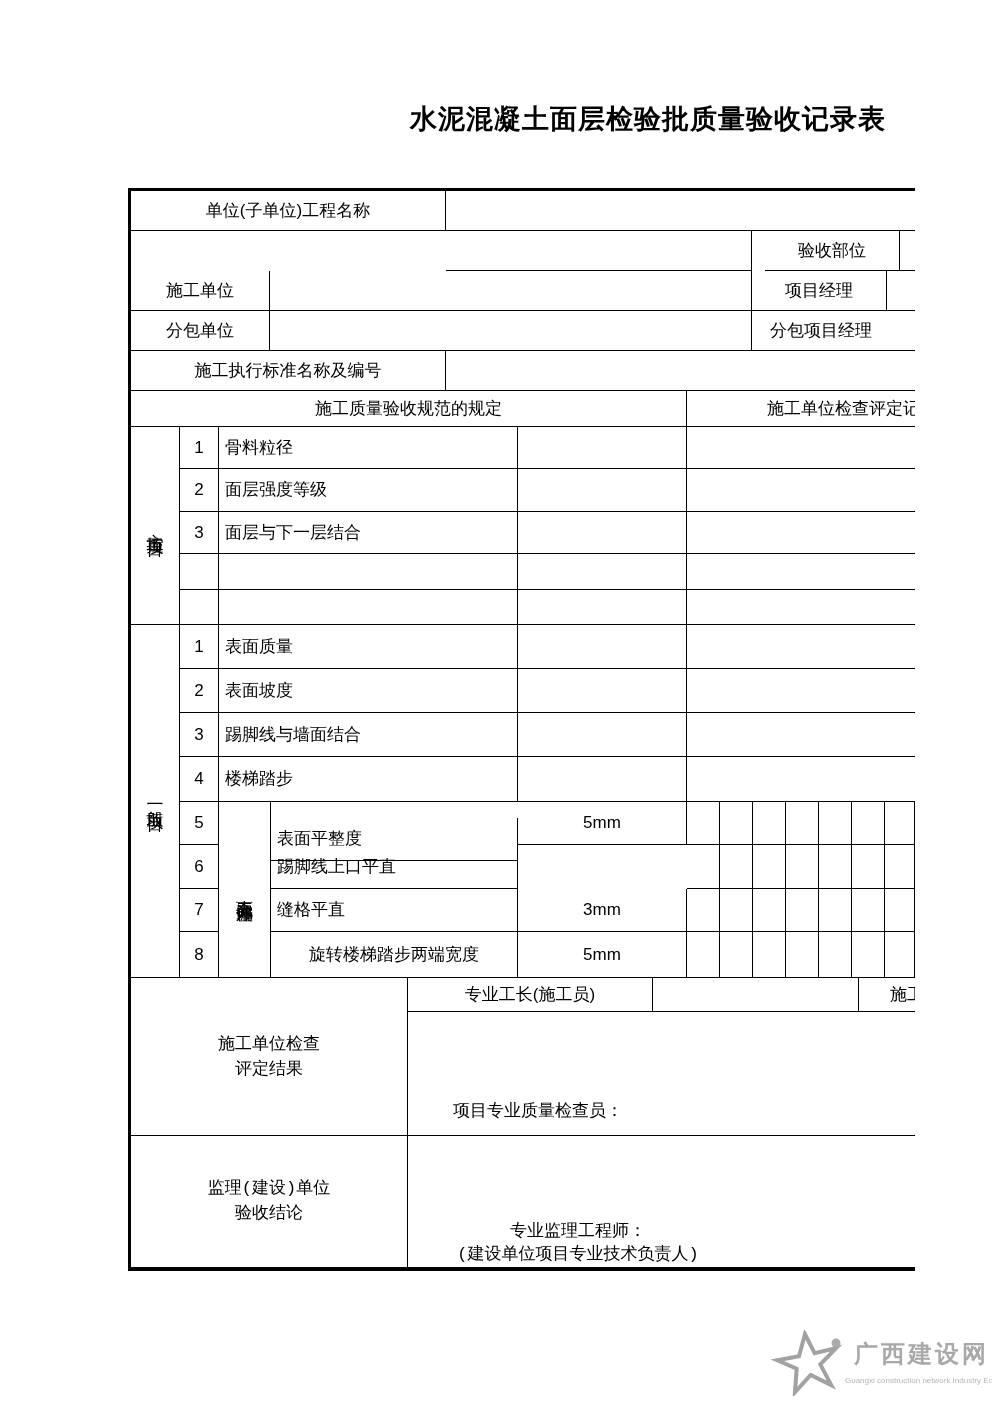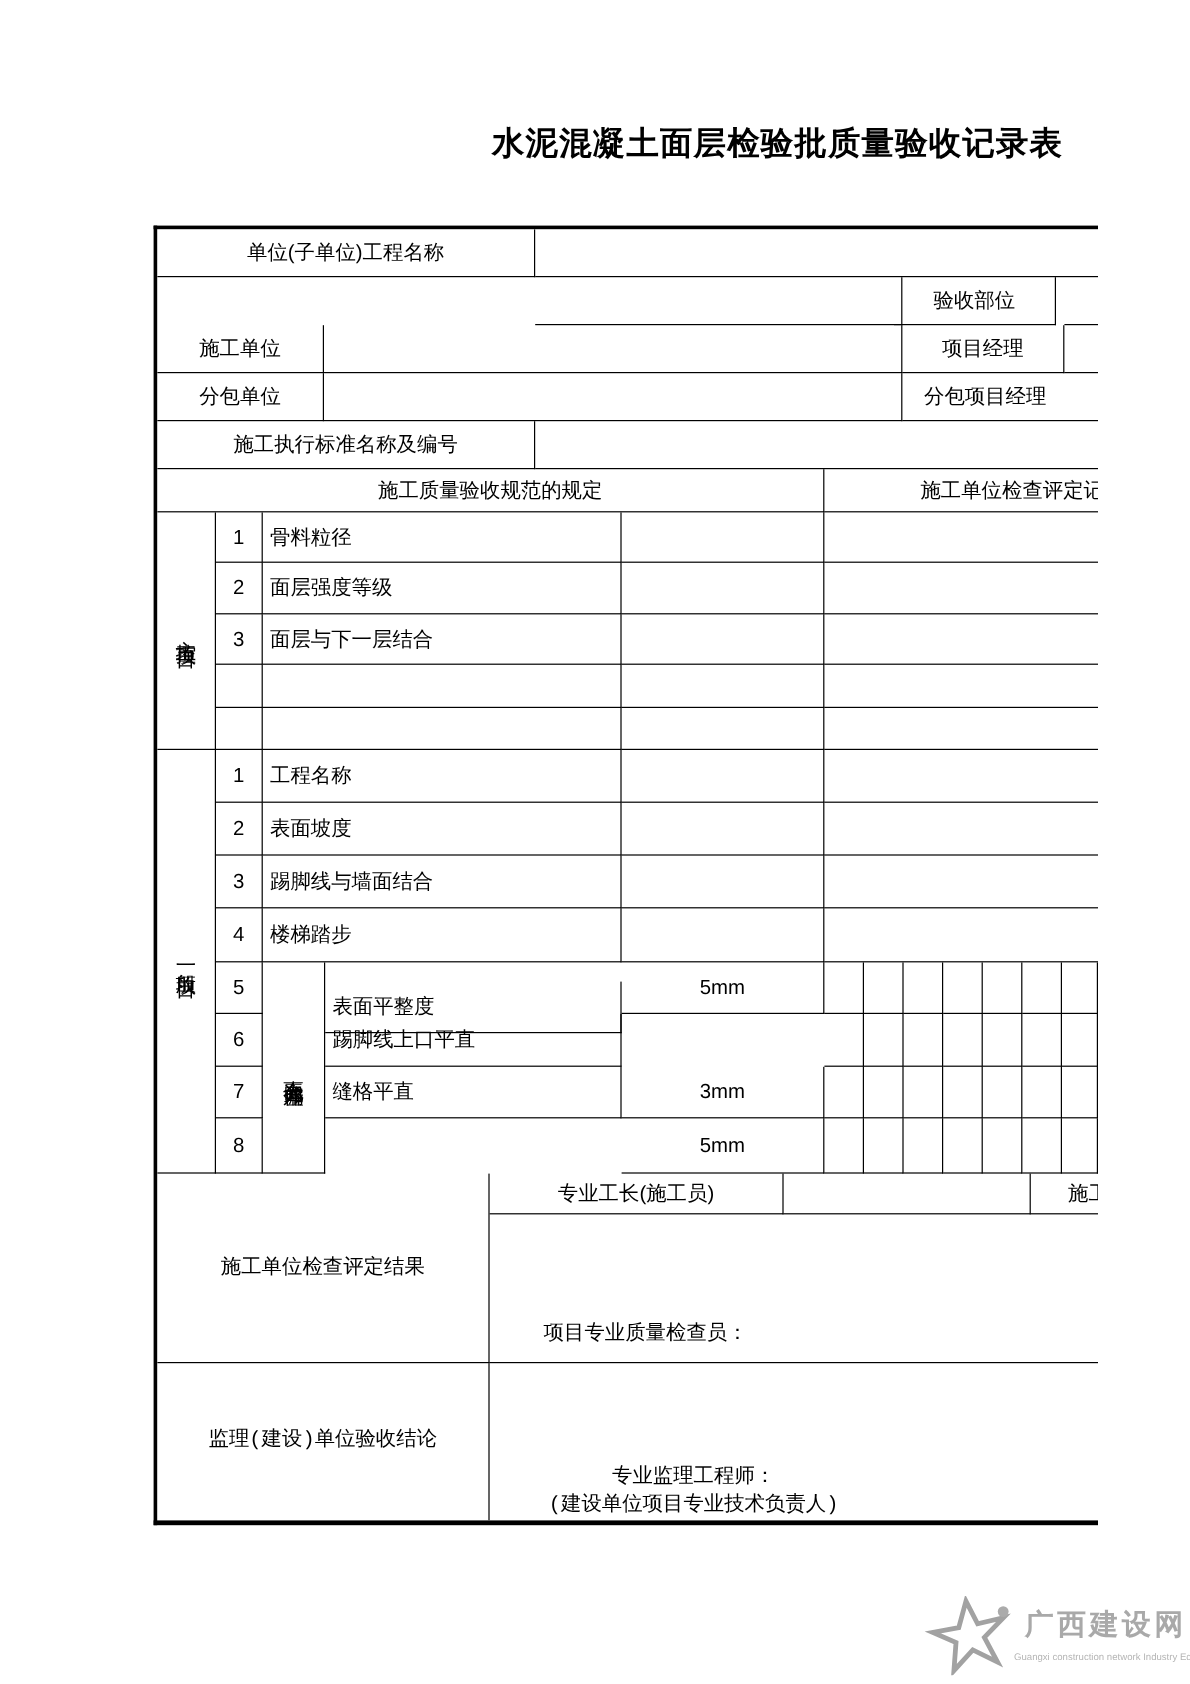--- a/index.html
+++ b/index.html
@@ -34,21 +34,21 @@
   }
   .c.left{justify-content:flex-start;padding-left:6px;}
   .c.pl18{justify-content:flex-start;padding-left:18px;}
   .c.pl31{justify-content:flex-start;padding-left:31px;}
   .c.pl80{justify-content:flex-start;padding-left:80px;}
   .c.nbb{border-bottom:none;font-family:Liberation Mono, monospace;}
   .vtext{
     writing-mode:vertical-rl;text-orientation:upright;
     letter-spacing:3px;line-height:1;
   }
-  .twoline{flex-direction:row;line-height:1.45;}
+  .twoline{flex-direction:column;line-height:1.45;}
   .postext{position:absolute;font-size:17px;white-space:nowrap;}
   .center-block{text-align:center;line-height:1.35;}
   
   .wm{position:absolute;left:770px;top:1328px;width:222px;height:72px;}
   .wm-star{position:absolute;left:0;top:2px;}
   .wm-cn{
     position:absolute;left:84px;top:10px;width:138px;
     font-size:24px;color:#a9a9a9;letter-spacing:3px;
     font-weight:bold;white-space:nowrap;
   }
@@ -63,21 +63,21 @@
 <div class="page">
 
   <h1 class="title">水泥混凝土面层检验批质量验收记录表</h1>
 
   <div class="tclip">
 
     <div class="c" style="left:0;top:0;width:315px;height:40px;">单位(子单位)工程名称</div>
     <div class="c" style="left:315px;top:0;width:600px;height:40px;"></div>
 
     <div class="c" style="left:315px;top:40px;width:306px;height:40px;"></div>
-    <div class="c" style="left:614px;top:40px;width:135px;height:40px;">验收部位</div>
+    <div class="c" style="left:634px;top:40px;width:135px;height:40px;">验收部位</div>
     <div class="c" style="left:756px;top:40px;width:300px;height:40px;"></div>
 
     <div class="c" style="left:0;top:80px;width:139px;height:40px;">施工单位</div>
     <div class="c" style="left:139px;top:80px;width:482px;height:40px;"></div>
     <div class="c" style="left:621px;top:80px;width:135px;height:40px;">项目经理</div>
     <div class="c" style="left:756px;top:80px;width:300px;height:40px;"></div>
 
     <div class="c" style="left:0;top:120px;width:139px;height:40px;">分包单位</div>
     <div class="c" style="left:139px;top:120px;width:482px;height:40px;"></div>
     <div class="c pl18" style="left:621px;top:120px;width:430px;height:40px;">分包项目经理</div>
@@ -111,21 +111,21 @@
     <div class="c" style="left:556px;top:363px;width:500px;height:36px;"></div>
 
     <div class="c" style="left:49px;top:399px;width:39px;height:35px;"></div>
     <div class="c" style="left:88px;top:399px;width:299px;height:35px;"></div>
     <div class="c" style="left:387px;top:399px;width:169px;height:35px;"></div>
     <div class="c" style="left:556px;top:399px;width:500px;height:35px;"></div>
 
     <div class="c vtext" style="left:0;top:434px;width:49px;height:353px;">一般项目</div>
 
     <div class="c" style="left:49px;top:434px;width:39px;height:44px;">1</div>
-    <div class="c left" style="left:88px;top:434px;width:299px;height:44px;">工程名称</div>
+    <div class="c left" style="left:88px;top:434px;width:299px;height:44px;">表面质量</div>
     <div class="c" style="left:387px;top:434px;width:169px;height:44px;"></div>
     <div class="c" style="left:556px;top:434px;width:500px;height:44px;"></div>
 
     <div class="c" style="left:49px;top:478px;width:39px;height:44px;">2</div>
     <div class="c left" style="left:88px;top:478px;width:299px;height:44px;">表面坡度</div>
     <div class="c" style="left:387px;top:478px;width:169px;height:44px;"></div>
     <div class="c" style="left:556px;top:478px;width:500px;height:44px;"></div>
 
     <div class="c" style="left:49px;top:522px;width:39px;height:44px;">3</div>
     <div class="c left" style="left:88px;top:522px;width:299px;height:44px;">踢脚线与墙面结合</div>
@@ -165,20 +165,21 @@
     <div class="c" style="left:387px;top:698px;width:169px;height:43px;">3mm</div>
     <div class="c" style="left:556px;top:698px;width:33px;height:43px;"></div>
     <div class="c" style="left:589px;top:698px;width:33px;height:43px;"></div>
     <div class="c" style="left:622px;top:698px;width:33px;height:43px;"></div>
     <div class="c" style="left:655px;top:698px;width:33px;height:43px;"></div>
     <div class="c" style="left:688px;top:698px;width:33px;height:43px;"></div>
     <div class="c" style="left:721px;top:698px;width:33px;height:43px;"></div>
     <div class="c" style="left:754px;top:698px;width:30px;height:43px;"></div>
 
     <div class="c" style="left:49px;top:741px;width:39px;height:46px;">8</div>
+    <div class="c" style="left:140px;top:741px;width:247px;height:46px;">旋转楼梯踏步两端宽度</div>
     <div class="c" style="left:387px;top:741px;width:169px;height:46px;">5mm</div>
     <div class="c" style="left:556px;top:741px;width:33px;height:46px;"></div>
     <div class="c" style="left:589px;top:741px;width:33px;height:46px;"></div>
     <div class="c" style="left:622px;top:741px;width:33px;height:46px;"></div>
     <div class="c" style="left:655px;top:741px;width:33px;height:46px;"></div>
     <div class="c" style="left:688px;top:741px;width:33px;height:46px;"></div>
     <div class="c" style="left:721px;top:741px;width:33px;height:46px;"></div>
     <div class="c" style="left:754px;top:741px;width:30px;height:46px;"></div>
 
     <div class="c twoline" style="left:0;top:787px;width:277px;height:158px;">

